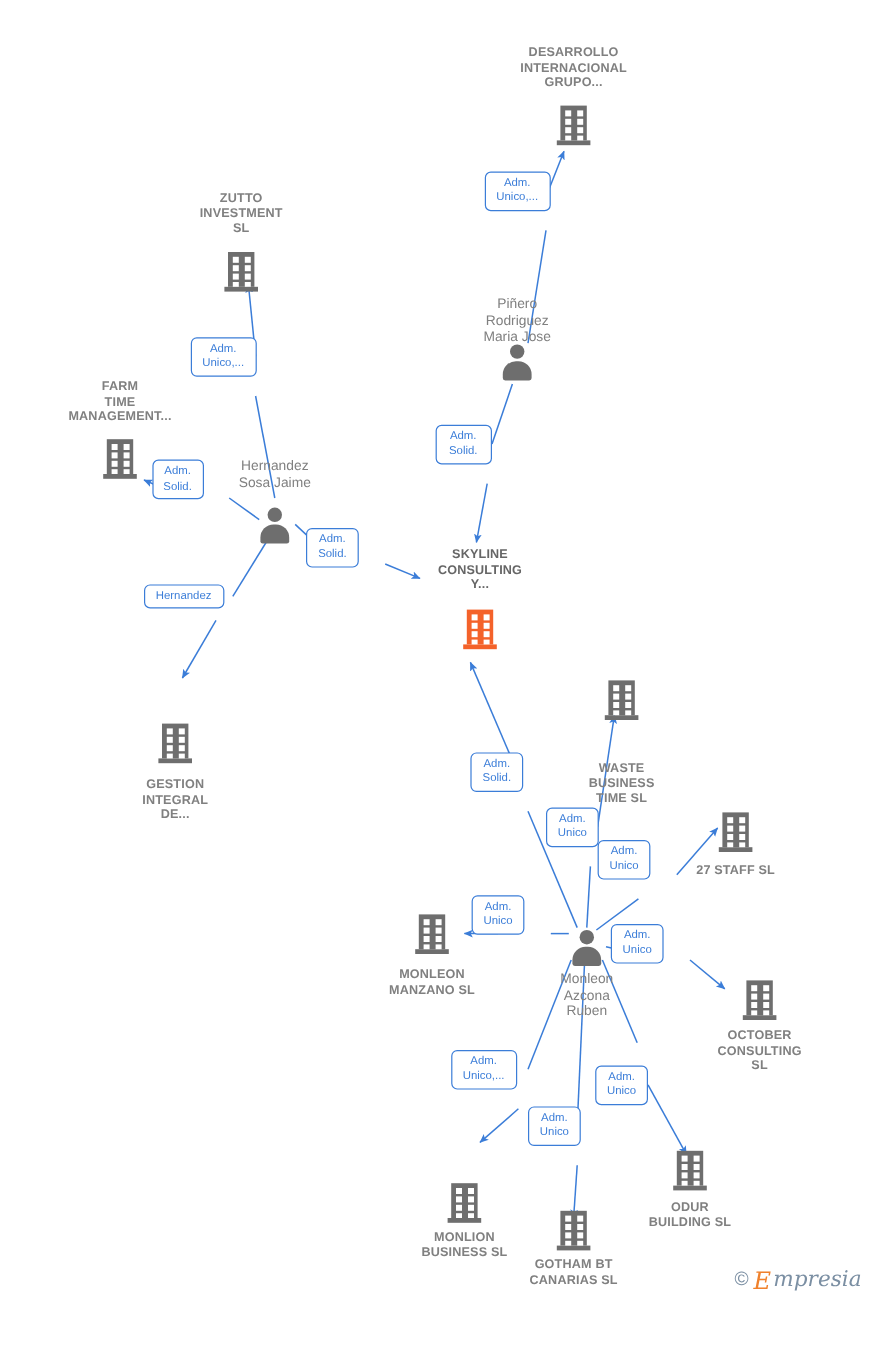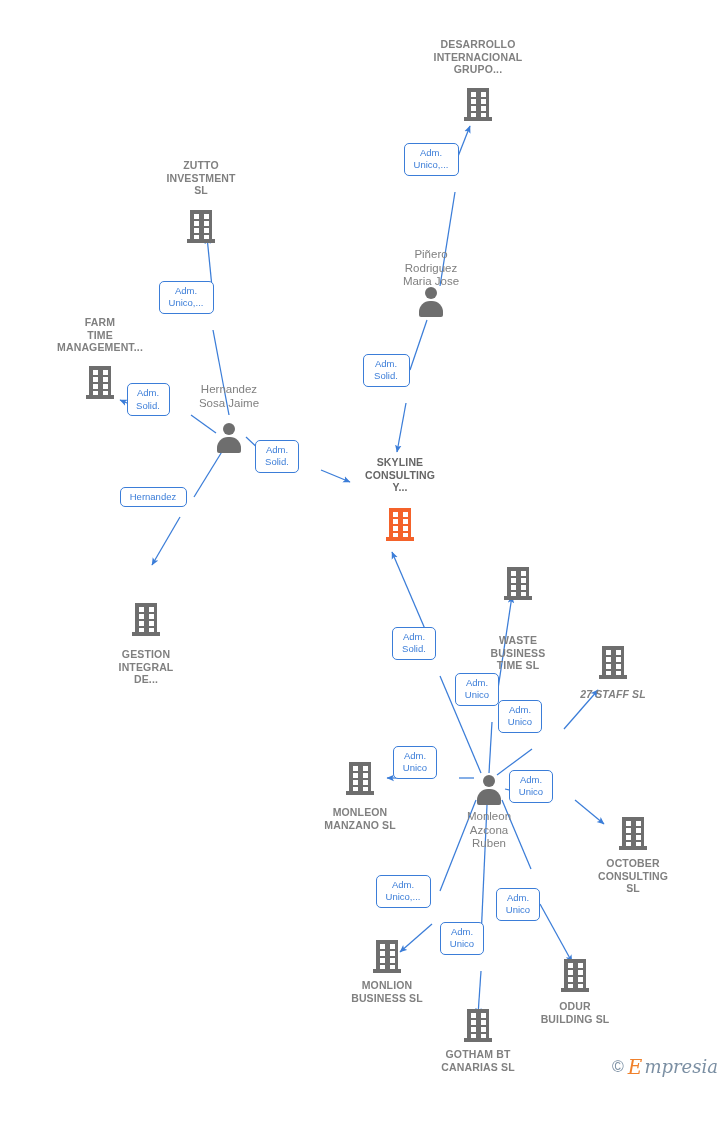--- a/index.html
+++ b/index.html
@@ -330,21 +330,21 @@
             <div class="win" style="left: 6.5px; top: 10.5px;"></div>
             <div class="win" style="left: 6.5px; top: 17.5px;"></div>
             <div class="win" style="left: 16.5px; top: 3.5px;"></div>
             <div class="win" style="left: 16.5px; top: 10.5px;"></div>
             <div class="win" style="left: 16.5px; top: 17.5px;"></div>
             <div class="win" style="left: 6.5px; top: 24.5px; height: 4.5px;"></div>
             <div class="win" style="left: 16.5px; top: 24.5px; height: 4.5px;"></div>
           </div>
         </div>
       </div>
-      <div class="node company" style="left: 613px; top: 688px; font-style: italic;">
+      <div class="node company" style="left: 613px; top: 719px;">
         <div class="label">27 STAFF  SL</div>
         <div style="position: absolute; left: 50%; top: -42px; transform: translateX(-50%);">
           <div class="bldg glyph">
             <div class="body"></div>
             <div class="base"></div>
             <div class="win" style="left: 6.5px; top: 3.5px;"></div>
             <div class="win" style="left: 6.5px; top: 10.5px;"></div>
             <div class="win" style="left: 6.5px; top: 17.5px;"></div>
             <div class="win" style="left: 16.5px; top: 3.5px;"></div>
             <div class="win" style="left: 16.5px; top: 10.5px;"></div>
@@ -395,21 +395,21 @@
             <div class="win" style="left: 6.5px; top: 10.5px;"></div>
             <div class="win" style="left: 6.5px; top: 17.5px;"></div>
             <div class="win" style="left: 16.5px; top: 3.5px;"></div>
             <div class="win" style="left: 16.5px; top: 10.5px;"></div>
             <div class="win" style="left: 16.5px; top: 17.5px;"></div>
             <div class="win" style="left: 6.5px; top: 24.5px; height: 4.5px;"></div>
             <div class="win" style="left: 16.5px; top: 24.5px; height: 4.5px;"></div>
           </div>
         </div>
       </div>
-      <div class="node company" style="left: 387px; top: 979px;">
+      <div class="node company" style="left: 387px; top: 1025px;">
         <div class="label">MONLION
 BUSINESS SL</div>
         <div style="position: absolute; left: 50%; top: -39px; transform: translateX(-50%);">
           <div class="bldg glyph">
             <div class="body"></div>
             <div class="base"></div>
             <div class="win" style="left: 6.5px; top: 3.5px;"></div>
             <div class="win" style="left: 6.5px; top: 10.5px;"></div>
             <div class="win" style="left: 6.5px; top: 17.5px;"></div>
             <div class="win" style="left: 16.5px; top: 3.5px;"></div>

